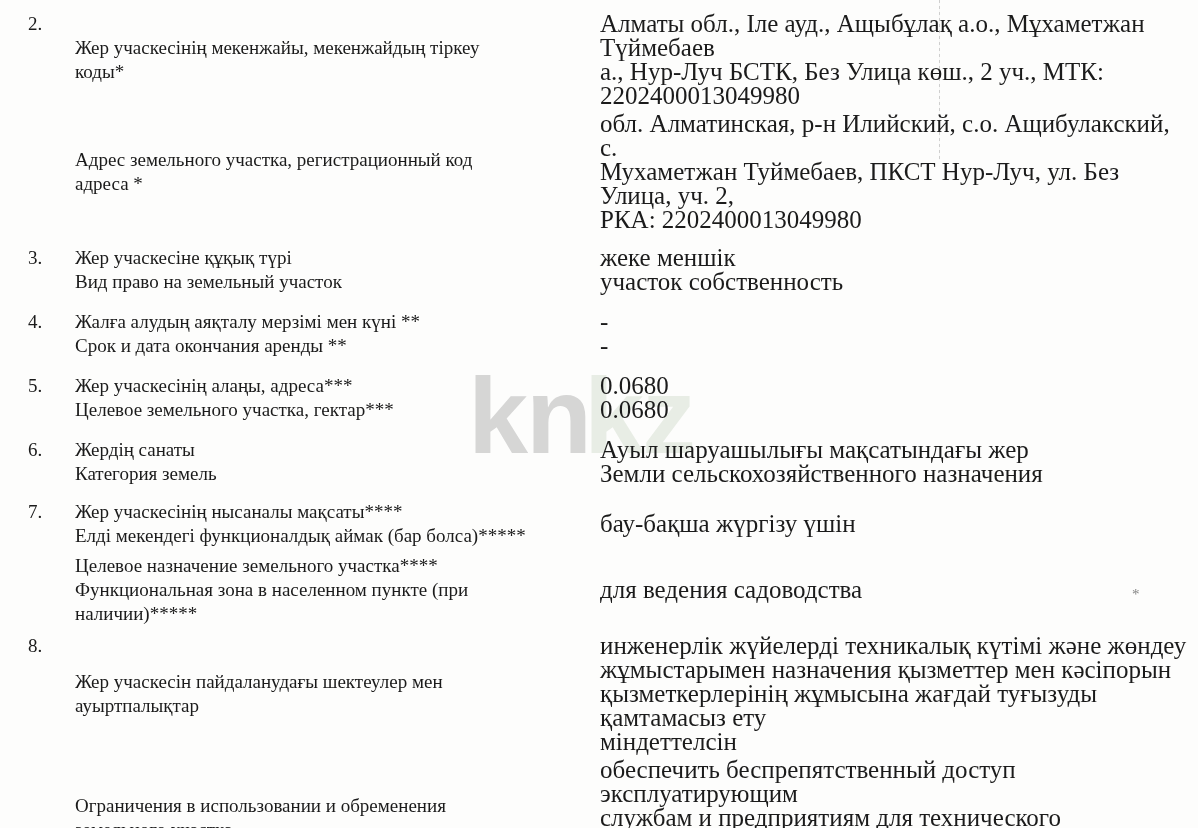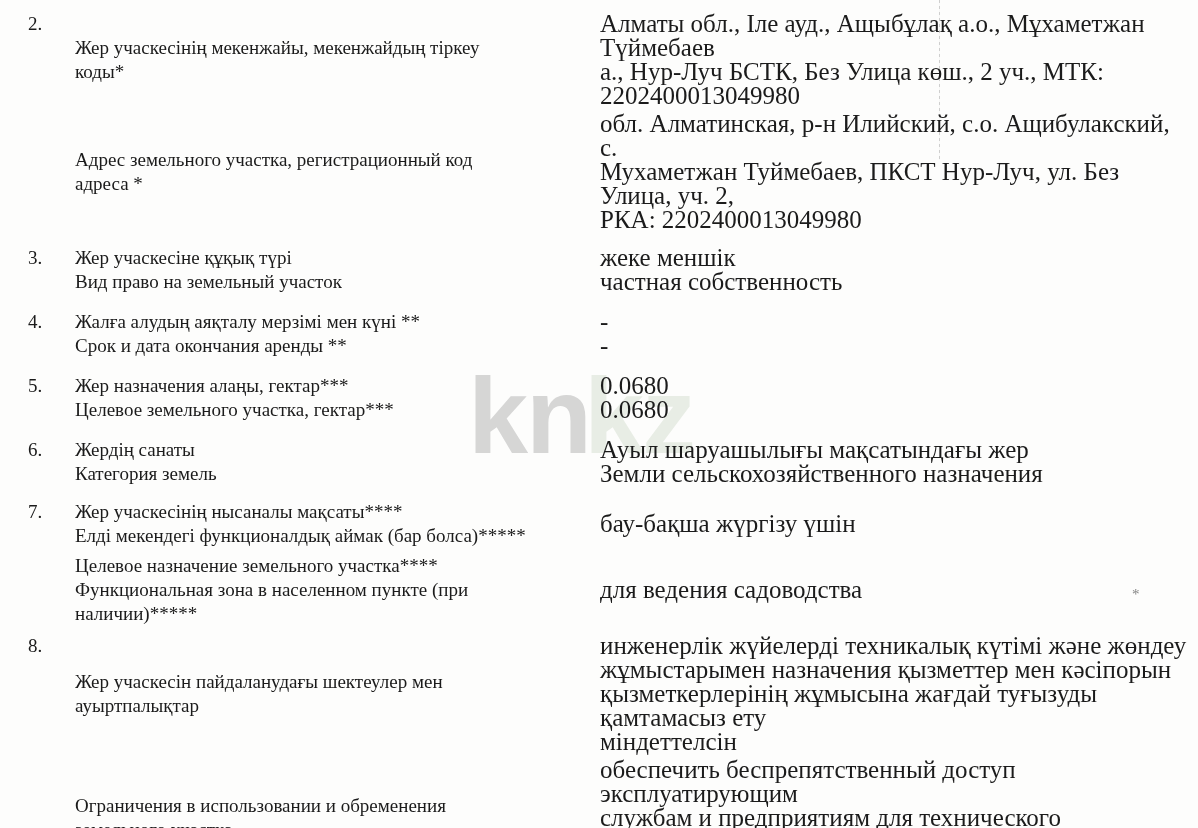--- a/index.html
+++ b/index.html
@@ -137,21 +137,21 @@
 
     <div class="row row--r3">
       <div class="num">3.</div>
       <div class="content">
         <div class="pair pair--kk">
           <div class="label">Жер учаскесіне құқық түрі</div>
           <div class="value">жеке меншік</div>
         </div>
         <div class="pair pair--ru">
           <div class="label">Вид право на земельный участок</div>
-          <div class="value">частная собственность</div>
+          <div class="value">участок собственность</div>
         </div>
       </div>
     </div>
 
     <div class="row row--r4">
       <div class="num">4.</div>
       <div class="content">
         <div class="pair pair--kk">
           <div class="label">Жалға алудың аяқталу мерзімі мен күні **</div>
           <div class="value">-</div>
@@ -160,21 +160,21 @@
           <div class="label">Срок и дата окончания аренды **</div>
           <div class="value">-</div>
         </div>
       </div>
     </div>
 
     <div class="row row--r5">
       <div class="num">5.</div>
       <div class="content">
         <div class="pair pair--kk">
-          <div class="label">Жер назначения алаңы, гектар***</div>
+          <div class="label">Жер учаскесінің алаңы, адреса***</div>
           <div class="value">0.0680</div>
         </div>
         <div class="pair pair--ru">
           <div class="label">Целевое земельного участка, гектар***</div>
           <div class="value">0.0680</div>
         </div>
       </div>
     </div>
 
     <div class="row row--r6">

